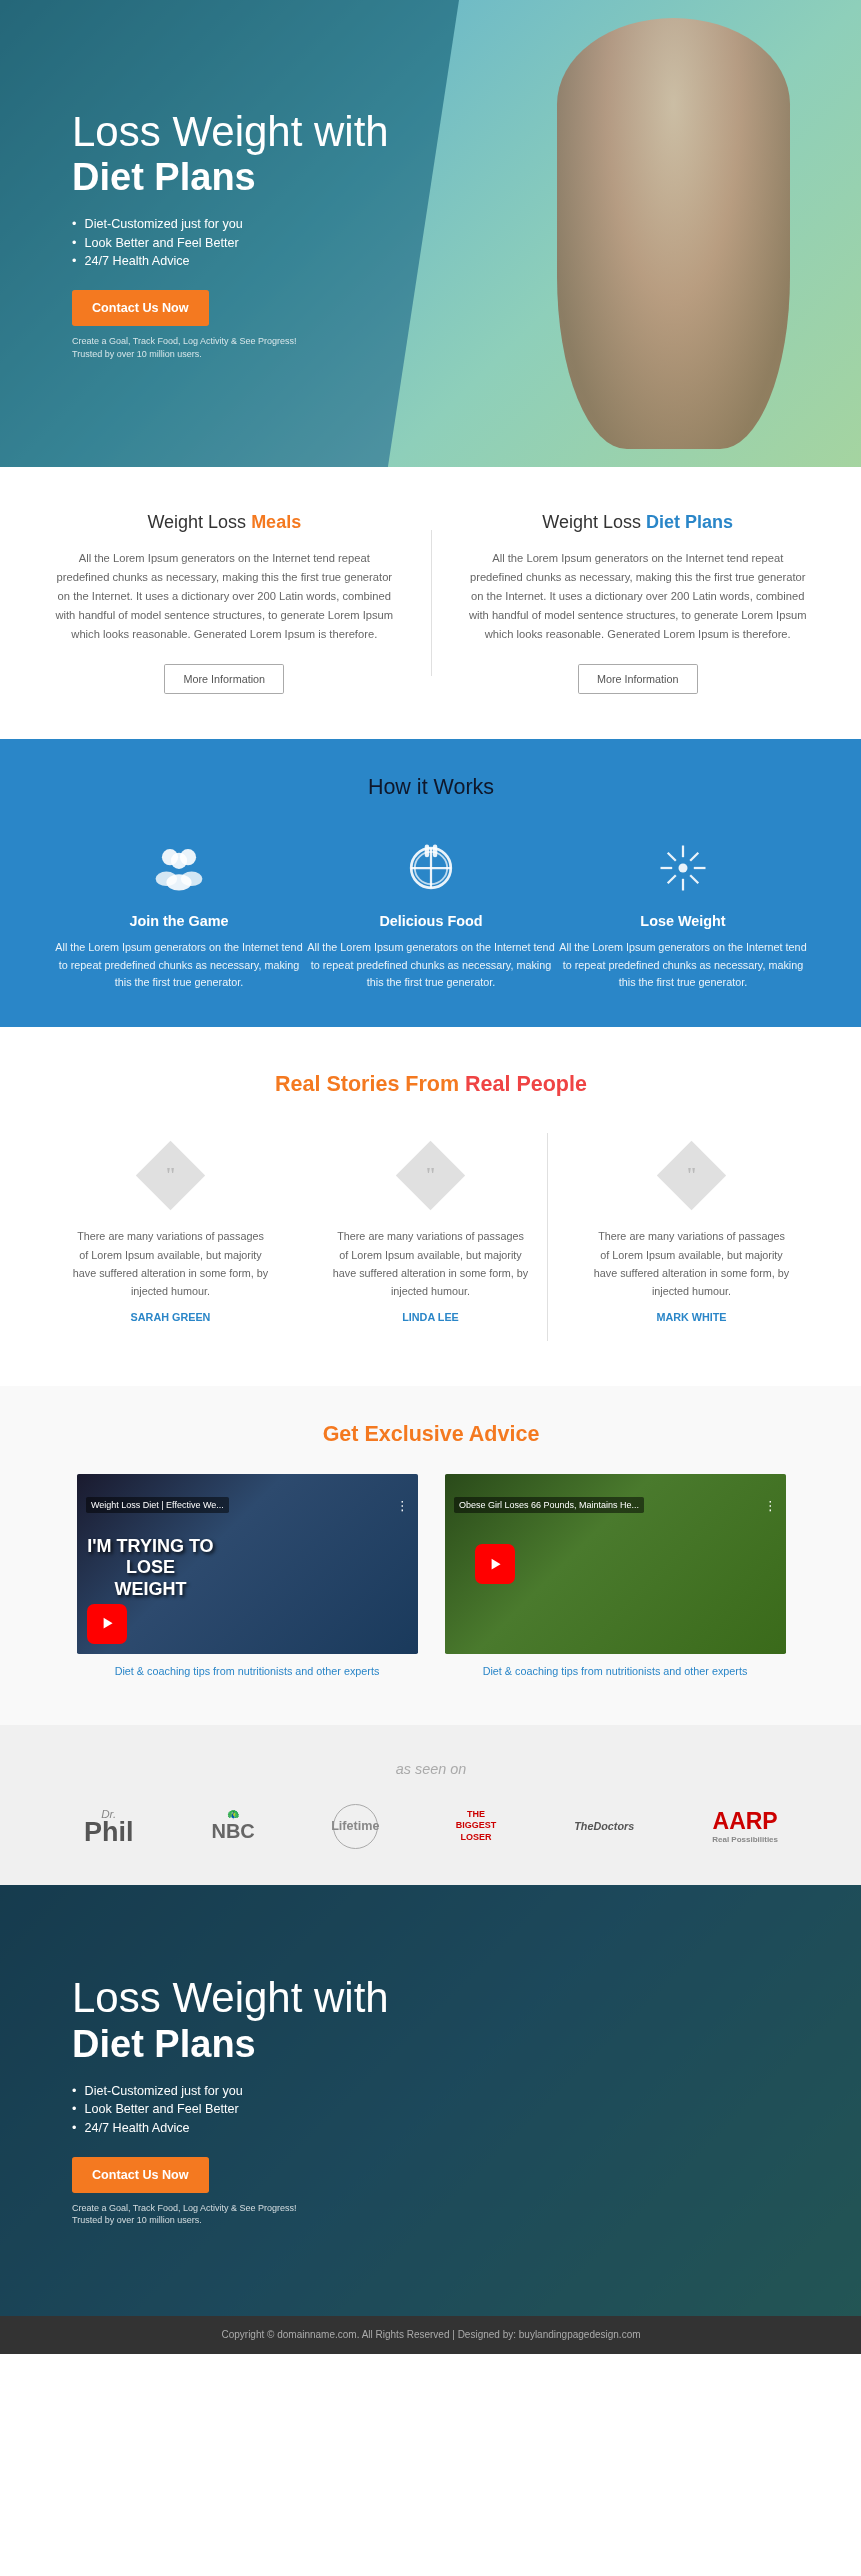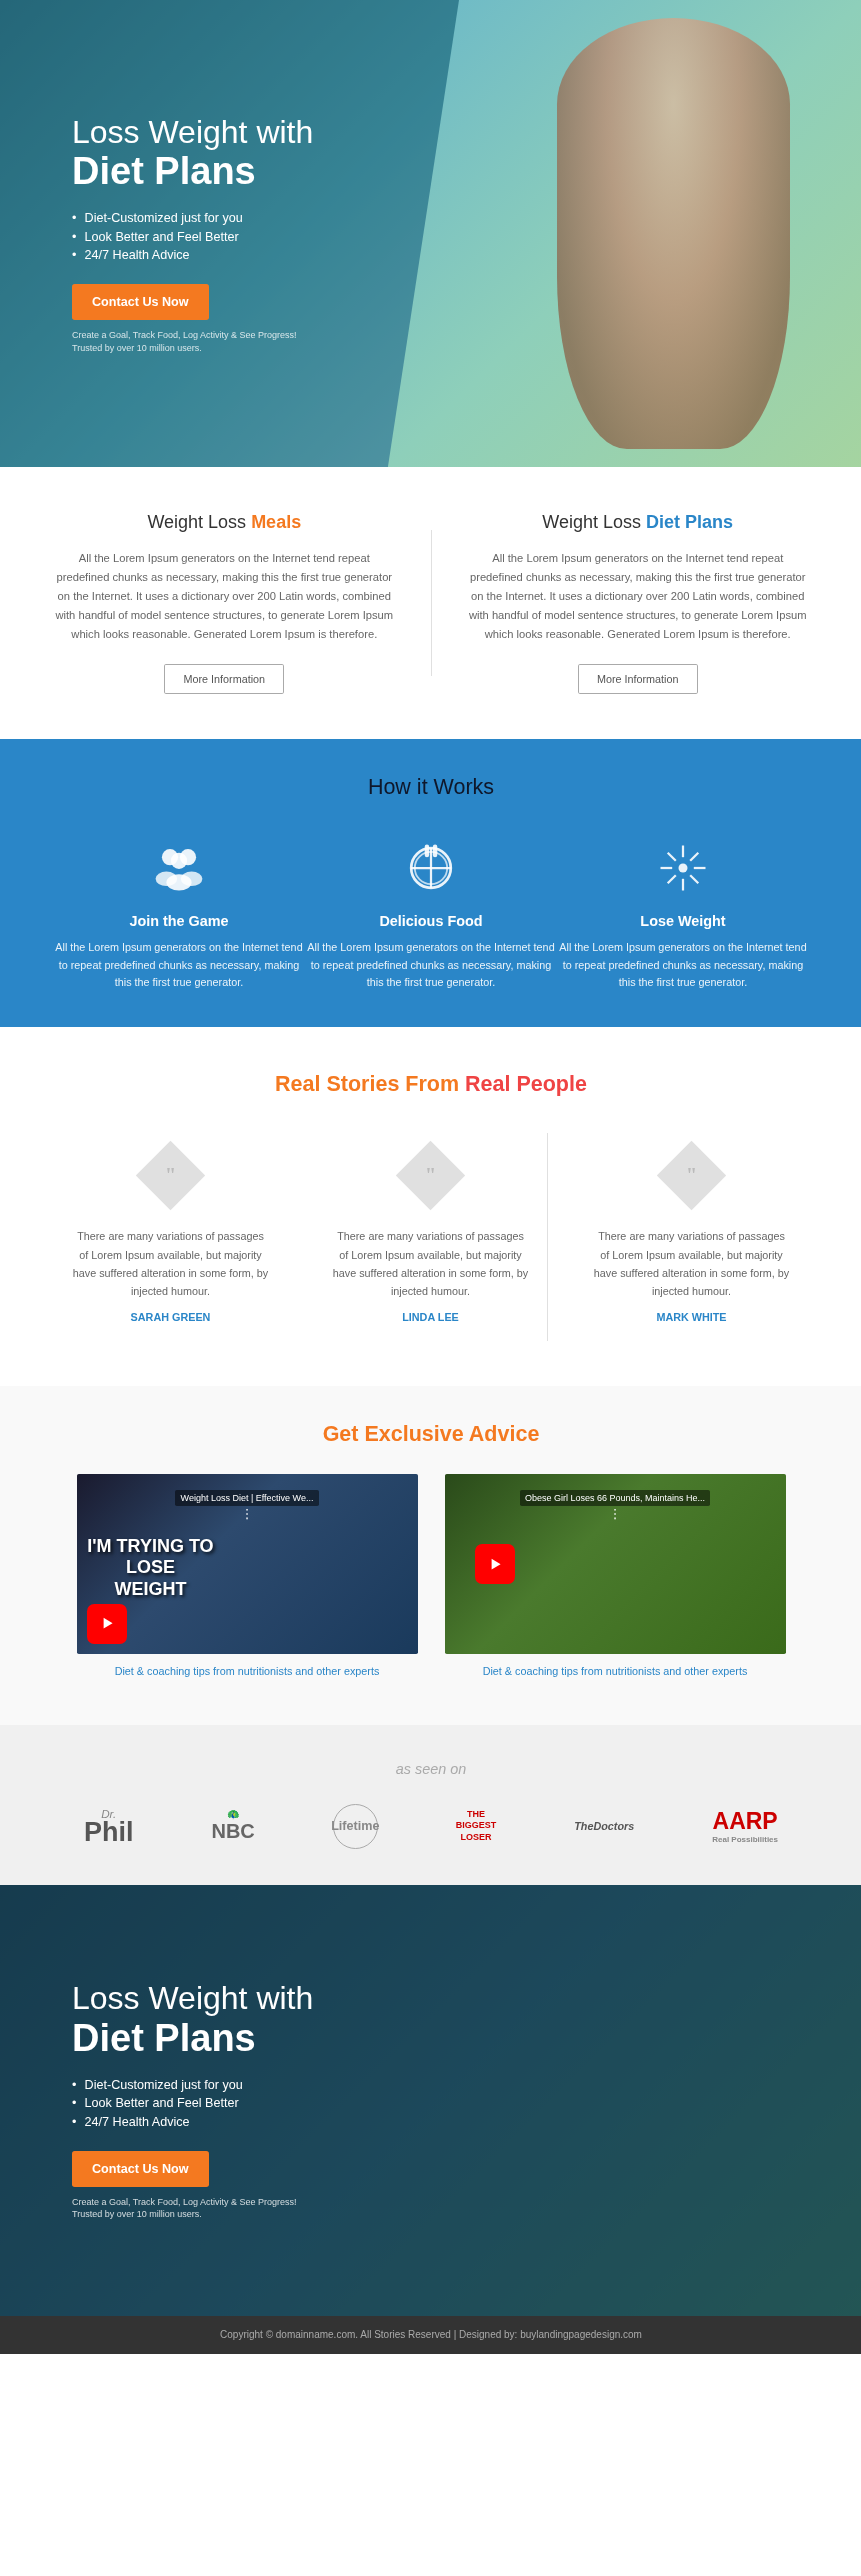--- a/index.html
+++ b/index.html
@@ -58,21 +58,21 @@
       font-style: italic;
     }
     .hero-content {
       position: relative;
       z-index: 10;
       padding: 0 0 0 72px;
       max-width: 431px;
     }
     .hero-title-light {
       color: #fff;
-      font-size: 32px;
+      font-size: 42px;
       font-weight: 300;
       line-height: 1.2;
     }
     .hero-title-bold {
       color: #fff;
       font-size: 38px;
       font-weight: 900;
       line-height: 1.1;
       margin-bottom: 18px;
     }
@@ -268,25 +268,25 @@
       justify-content: center;
     }
     .video-thumb-1 {
       background: linear-gradient(135deg, #1a1a2e 0%, #2d4a6e 40%, #1a3a5c 100%);
     }
     .video-thumb-2 {
       background: linear-gradient(135deg, #2a4a1a 0%, #4a7a2d 40%, #3a6a1a 100%);
     }
     .video-top-bar {
       position: absolute;
-      top: 16px; left: 0; right: 0;
+      top: 23px; left: 0; right: 0;
       padding: 0 9px;
       display: flex;
-      align-items: center;
-      flex-direction: column;
+      justify-content: space-between;
+      align-items: center;
     }
     .video-top-bar .vt-label {
       background: rgba(0,0,0,0.5);
       color: #fff;
       font-size: 9px;
       padding: 2.7px 5.4px;
       border-radius: 1.8px;
     }
     .video-top-bar .vt-dots {
       color: #fff;
@@ -605,15 +605,15 @@
     </ul>
     <button class="btn-orange">Contact Us Now</button>
     <div class="hero-sub">
       <div>Create a Goal, Track Food, Log Activity &amp; See Progress!</div>
       <div>Trusted by over 10 million users.</div>
     </div>
   </div>
 </section>
 
 <footer class="footer">
-  <p>Copyright © domainname.com. All Stories Reserved | Designed by: buylandingpagedesign.com</p>
+  <p>Copyright © domainname.com. All Rights Reserved | Designed by: buylandingpagedesign.com</p>
 </footer>
 
 
 </body></html>

